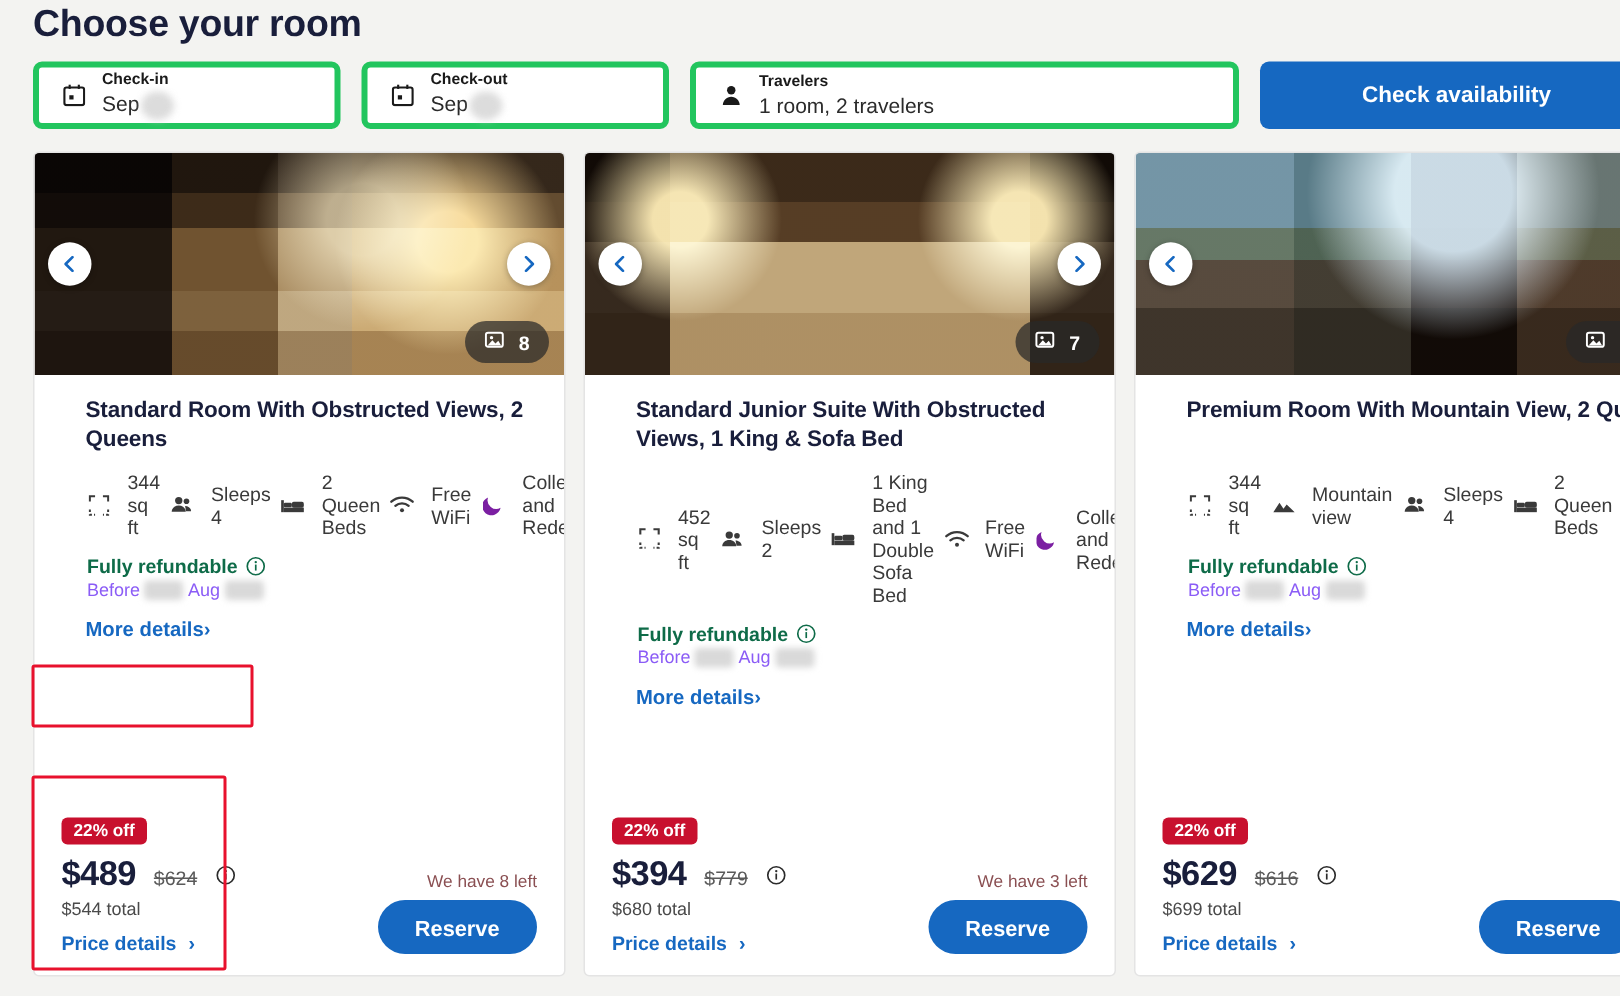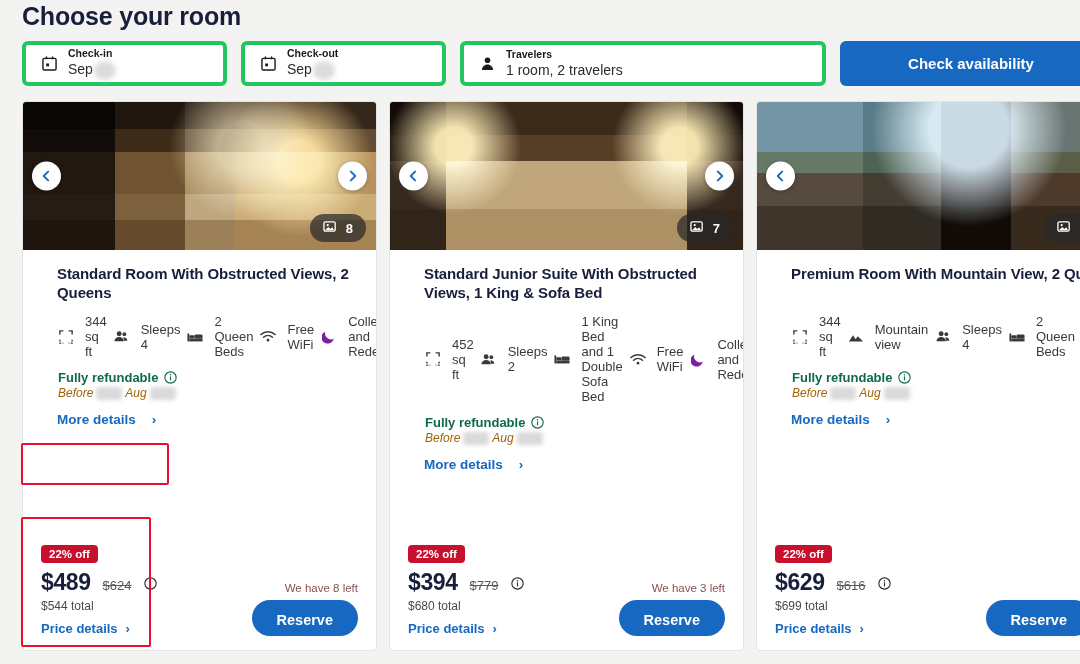--- a/index.html
+++ b/index.html
@@ -103,26 +103,26 @@
     white-space: nowrap;
   }
   .room-title.wrap { white-space: normal; }
 
   .amenities { margin-top: 12px; display: flex; gap: 6px; }
   .amenity { display: flex; align-items: center; gap: 10px; font-size: 13px; color: #3a3a3a; }
   .am-icon { width: 18px; display: flex; align-items: center; justify-content: center; flex: 0 0 18px; }
 
   .refund-block { margin-top: 9px; position: relative; padding: 2px 1px; }
   .refund-title { font-size: 13px; font-weight: bold; color: #0e6b48; display: flex; align-items: center; gap: 6px; }
-  .refund-sub { font-size: 12px; color: #a16207; margin-top: 1px; display: flex; align-items: center; gap: 3px; font-style: italic; }
+  .refund-sub { font-size: 12px; color: #8b5cf6; margin-top: 1px; display: flex; align-items: center; gap: 3px; }
   .blur-sm { display: inline-block; background: #d9d9d9; border-radius: 3px; width: 26px; height: 13px; filter: blur(2.2px); vertical-align: middle; }
 
   .more-details {
     margin-top: 10px; font-size: 13.5px; color: #1668c1; font-weight: bold;
-    display: flex; align-items: center; gap: 16px; cursor: pointer; width: fit-content;
+    display: flex; align-items: center; gap: 0; cursor: pointer; width: fit-content;
   }
 
   
   .price-area { position: absolute; left: 18px; right: 18px; bottom: 14px; }
   .discount-badge {
     display: inline-block; background: #c8102e; color: #fff;
     font-size: 11.5px; font-weight: bold; border-radius: 4px;
     padding: 3px 8px; margin-bottom: 6px;
   }
   .price-row { display: flex; align-items: baseline; gap: 12px; }

